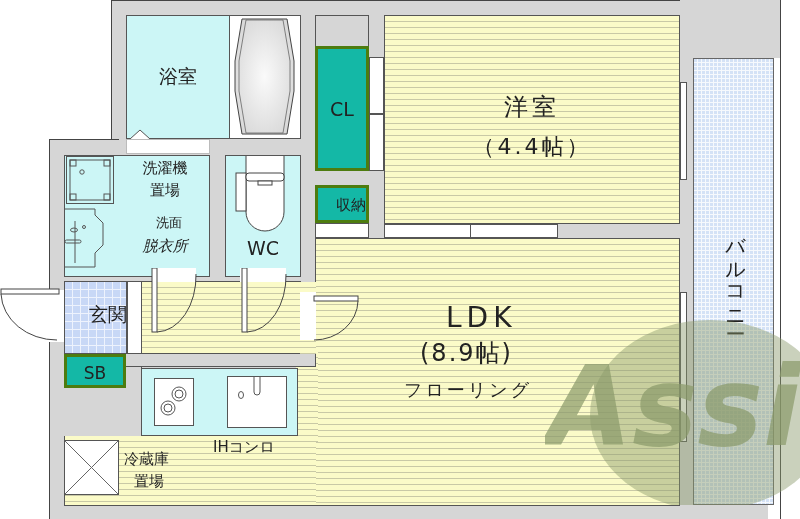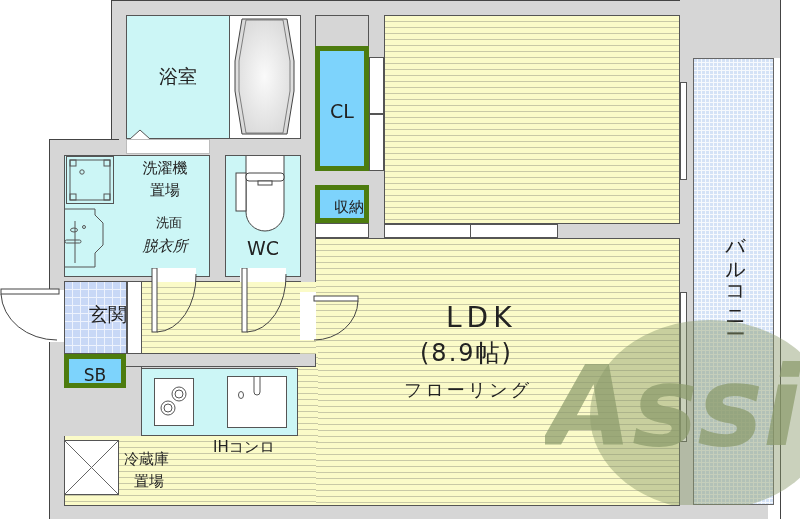--- a/index.html
+++ b/index.html
@@ -1,21 +1,21 @@
 <!DOCTYPE html>
 <html><head>
 <meta charset="utf-8">
 <style>
   * { box-sizing: border-box; margin: 0; padding: 0; }
   html, body { width: 800px; height: 519px; background: #ffffff; overflow: hidden; }
   body { position: relative; font-family: "DejaVu Sans", "Liberation Sans", sans-serif; color: #222; }
   .abs { position: absolute; }
   .wall { background: #d6d6d6; }
   .cyan { background: #ccf6f6; border: 1px solid #555; }
-  .pink { background: #7dd3fc; border: 5px solid #4d7c0f; }
+  .pink { background: #14b8a6; border: 3px solid #4d7c0f; }
   .floor {
     background-color: #fbfbc8;
     background-image: repeating-linear-gradient(to bottom, transparent 0px, transparent 5px, #c9c9a6 5px, #c9c9a6 6px);
     border: 1px solid #555;
   }
   .tile-blue {
     background-color: #c8d8f6;
     background-image:
       repeating-linear-gradient(to right, transparent 0, transparent 7px, #eef3fd 7px, #eef3fd 8px),
       repeating-linear-gradient(to bottom, transparent 0, transparent 7px, #eef3fd 7px, #eef3fd 8px);
@@ -70,20 +70,22 @@
 <div class="abs white" style="left:369px;top:57px;width:15px;height:57px;"></div>
 <div class="abs white" style="left:369px;top:114px;width:15px;height:57px;"></div>
 <svg class="abs" style="left:383px;top:58px;" width="14" height="30">
     <polyline points="1,2 12,13 1,24" fill="#fff" stroke="#555"></polyline>
   </svg>
 <svg class="abs" style="left:383px;top:142px;" width="14" height="30">
     <polyline points="1,2 12,13 1,24" fill="#fff" stroke="#555"></polyline>
   </svg>
 
 <div class="abs floor" style="left:384px;top:15px;width:296px;height:209px;">
+  <div class="label" style="left:0;right:0;top:78px;font-size:24px;letter-spacing:4px;">洋室</div>
+  <div class="label" style="left:0;right:0;top:118px;font-size:22px;letter-spacing:3px;">（4.4帖）</div>
 </div>
 <div class="abs white" style="left:680px;top:82px;width:7px;height:98px;"></div>
 <div class="abs white" style="left:384px;top:224px;width:87px;height:14px;"></div>
 <div class="abs white" style="left:470px;top:224px;width:88px;height:14px;"></div>
 
 <div class="abs cyan" style="left:64px;top:155px;width:146px;height:122px;">
   <div class="abs" style="left:1px;top:0;width:48px;height:48px;border:1px solid #555;">
     <svg width="46" height="46">
       <rect x="3" y="3" width="40" height="40" fill="none" stroke="#555"></rect>
       <rect x="3" y="3" width="6" height="6" fill="none" stroke="#555"></rect>

